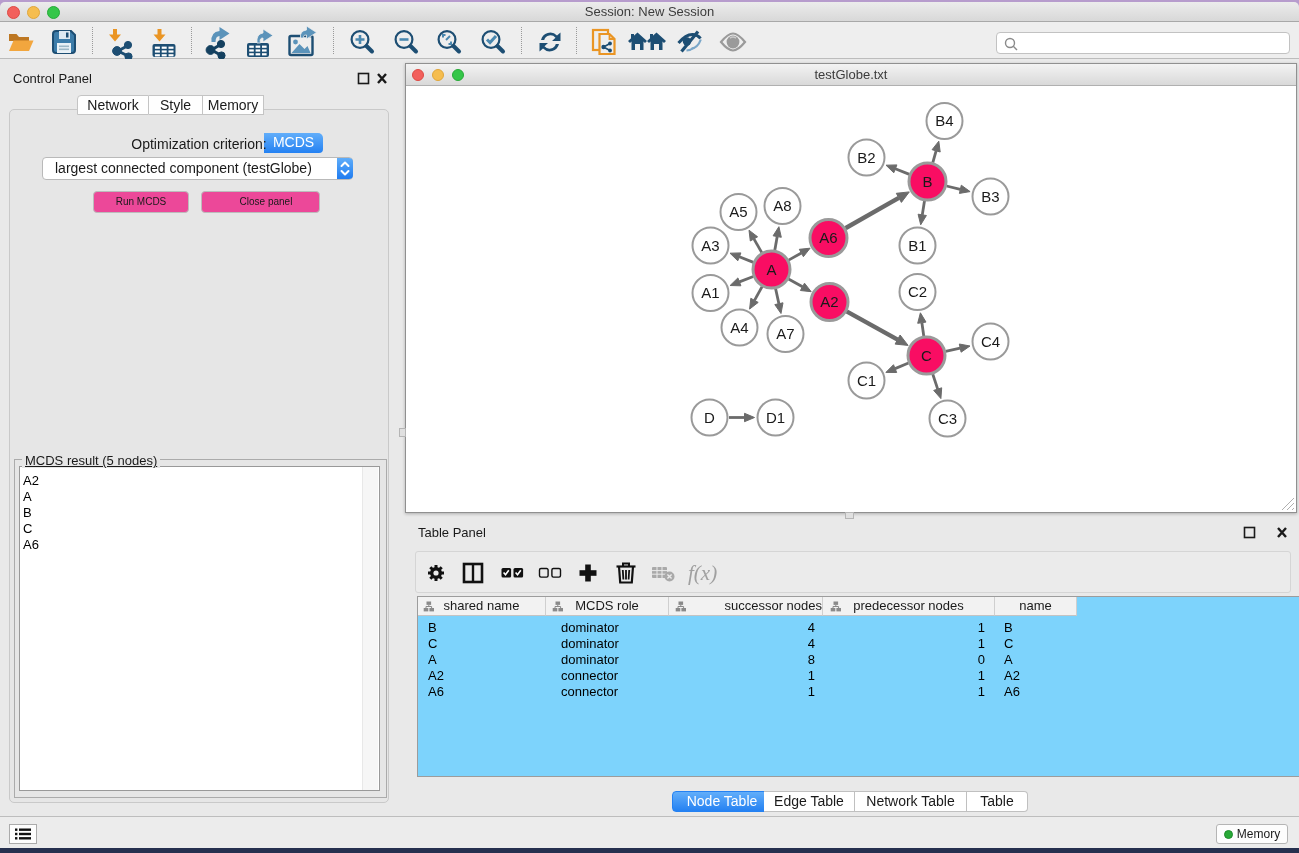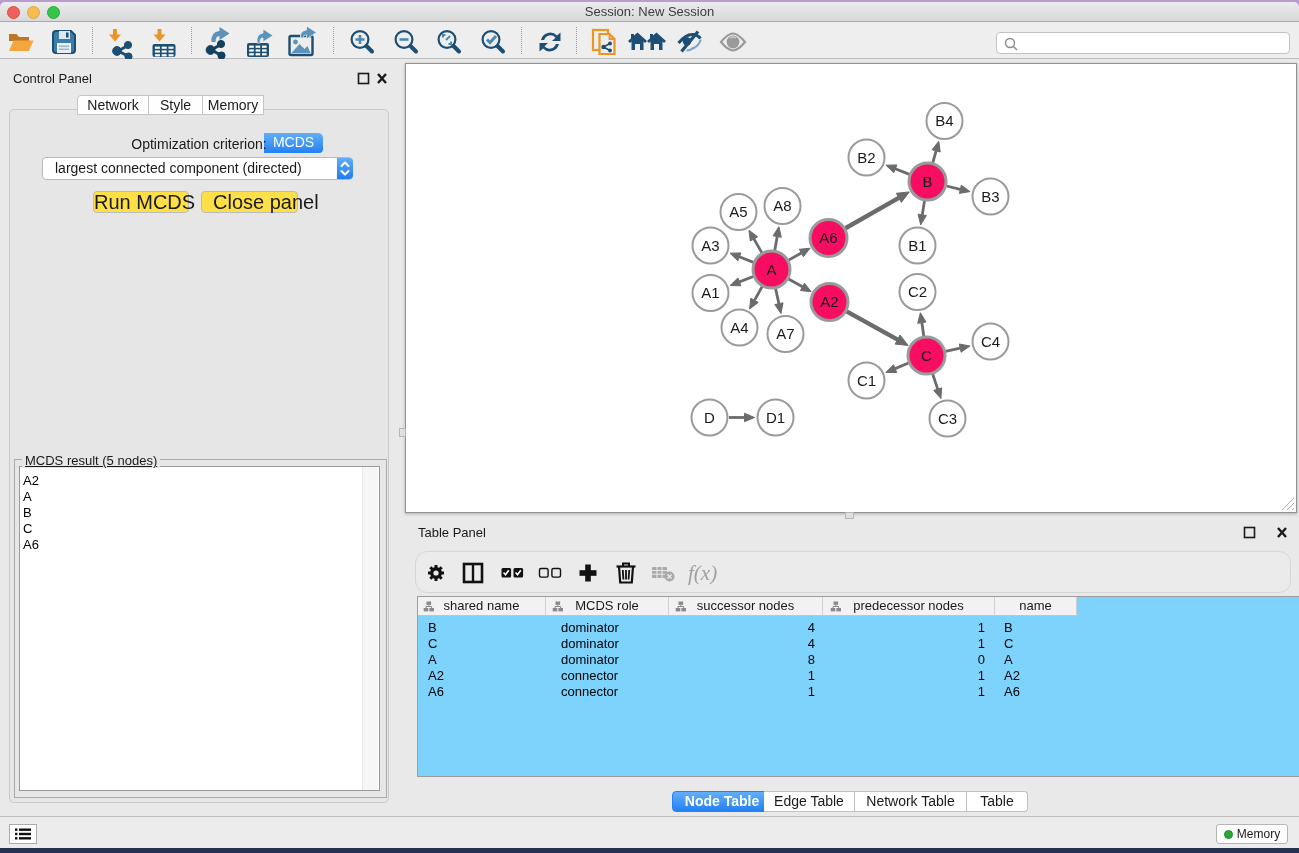--- a/index.html
+++ b/index.html
@@ -25,46 +25,46 @@
 #tab-style { left:149px; width:54px; border-left:none; }
 #tab-select { left:203px; width:61px; border-left:none; }
 #tab-mcds { left:264px; width:59px; border:none; border-radius:0 5px 4px 0;
   background:linear-gradient(#62aefa,#2481f2); color:#fff;margin-top:38px; }
 #opt-label { left:10px; top:136px; width:378px; text-align:center; font-size:14px; color:#1a1a1a; }
 #opt-select { left:42px; top:157px; width:311px; height:23px; background:#fff;
   border:1px solid #b9b9b9; border-radius:4px; font-size:14px; color:#1a1a1a;
   line-height:21px; padding-left:12px; }
 #opt-stepper { left:337px; top:158px; width:16px; height:21px; border-radius:0 4px 4px 0;
   background:linear-gradient(#5fadfa,#1f7cf0); }
-.btn { position:absolute; height:22px; background:#fde047; border:1px solid #bcbcbc;
-  border-radius:4px; font-size:20px; color:#1a1a1a; text-align:center; line-height:20px; white-space:nowrap; }
+.btn { position:absolute; height:22px; background:#ec4899; border:1px solid #bcbcbc;
+  border-radius:4px; font-size:10px; color:#1a1a1a; text-align:center; line-height:20px; white-space:nowrap; }
 #btn-run { left:93px; top:191px; width:96px; }
-#btn-close { left:201px; top:191px; width:97px;padding-left:11px; }
+#btn-close { left:201px; top:191px; width:119px;padding-left:11px; }
 #fieldset { left:14px; top:459px; width:373px; height:339px; border:1px solid #ababab; }
 #fieldlegend { left:22px; top:453px; background:#e6e6e6; padding:0 3px; font-size:13px; color:#1a1a1a;text-decoration:underline; }
 #mcdslist { left:19px; top:466px; width:361px; height:325px; background:#fff; border:1px solid #999;
   font-size:13px; color:#000; line-height:16px; padding:6px 0 0 3px; }
 #mcdsscroll { left:362px; top:467px; width:16px; height:323px; background:#f6f6f6; border-left:1px solid #e8e8e8; }
 
 #netwin { left:405px; top:63px; width:892px; height:450px; background:#fff;
   border:1px solid #909090; box-shadow:0 1px 3px rgba(0,0,0,.25); }
 #nettitle { left:0; top:0; width:100%; height:22px; background:linear-gradient(#f3f3f3,#d9d9d9);
   border-bottom:1px solid #b0b0b0; text-align:center; font-size:13px; color:#3c3c3c; line-height:21px; }
 
 #tp-title { left:418px; top:525px; font-size:13px; color:#1a1a1a; }
 #tp-toolbar { left:415px; top:551px; width:876px; height:42px; background:#ebebeb;
-  border:1px solid #d5d5d5; border-radius:12px; }
+  border:1px solid #d5d5d5; border-radius:3px; }
 #tbl { left:417px; top:596px; width:1029px; height:181px; background:#7dd3fc; border:1px solid #9c9c9c; }
 .th { position:absolute; top:0; height:19px; background:#f2f2f2; border-right:1px solid #cfcfcf;
   border-bottom:1px solid #c4c4c4; font-size:13px; color:#1a1a1a; text-align:center; line-height:18px; }
 .td { position:absolute; font-size:13px; color:#000; height:16px; line-height:16px; }
 .bottomtab { position:absolute; top:791px; height:21px; background:#fff; border:1px solid #c0c0c0;
   font-size:14px; color:#1a1a1a; text-align:center; line-height:19px; }
 #bt1 { left:672px; width:100px; border-radius:4px 0 0 4px; background:linear-gradient(#62aefa,#2481f2);
-  color:#fff; border-color:#2481f2;font-weight:bold; }
+  color:#fff; border-color:#2481f2; }
 #bt2 { left:764px; width:91px; border-left:none; }
 #bt3 { left:855px; width:112px; border-left:none; }
 #bt4 { left:967px; width:61px; border-left:none; border-radius:0 4px 4px 0; }
 
 #statusbar { left:0; top:816px; width:1299px; height:32px; background:#ececec; border-top:1px solid #bdbdbd; }
 #listbtn { left:9px; top:824px; width:28px; height:20px; background:#fdfdfd; border:1px solid #ababab; }
 #membtn { left:1216px; top:824px; width:72px; height:20px; background:#fdfdfd; border:1px solid #b5b5b5;
   border-radius:3px; font-size:12px; color:#1a1a1a; line-height:18px; text-align:center; }
 .divgrip { position:absolute; background:#e0e0e0; border:1px solid #b5b5b5; }
 </style>
@@ -237,35 +237,40 @@
 <svg class="abs" style="left:357px;top:72px;" width="32" height="13" viewBox="0 0 32 13">
   <rect x="1.5" y="1.5" width="10" height="10" fill="none" stroke="#1a1a1a" stroke-width="1.6"></rect>
   <path d="M21,2 L29,11 M29,2 L21,11" stroke="#1a1a1a" stroke-width="2.4"></path>
 </svg>
 <div class="abs" id="cp-panel"></div>
 <div class="tab" id="tab-net">Network</div>
 <div class="tab" id="tab-style">Style</div>
 <div class="tab" id="tab-select">Memory</div>
 <div class="tab" id="tab-mcds">MCDS</div>
 <div class="abs" id="opt-label">Optimization criterion:</div>
-<div class="abs" id="opt-select">largest connected component (directed)</div>
+<div class="abs" id="opt-select">largest connected component (testGlobe)</div>
 <div class="abs" id="opt-stepper">
   <svg width="16" height="21" viewBox="0 0 16 21">
     <path d="M4.5,8 L8,4.5 L11.5,8" fill="none" stroke="#fff" stroke-width="2" stroke-linecap="round" stroke-linejoin="round"></path>
     <path d="M4.5,13 L8,16.5 L11.5,13" fill="none" stroke="#fff" stroke-width="2" stroke-linecap="round" stroke-linejoin="round"></path>
   </svg>
 </div>
 <div class="btn" id="btn-run">Run MCDS</div>
 <div class="btn" id="btn-close">Close panel</div>
 <div class="abs" id="fieldset"></div>
 <div class="abs" id="mcdslist">A2<br>A<br>B<br>C<br>A6</div>
 <div class="abs" id="mcdsscroll"></div>
 <div class="abs" id="fieldlegend">MCDS result (5 nodes)</div>
 
 <div class="abs" id="netwin">
+  <div class="abs" id="nettitle">testGlobe.txt
+    <div class="tl" style="left:6px;top:4.5px;width:12px;height:12px;background:#f2605c;border:1px solid #dd4a44;"></div>
+    <div class="tl" style="left:26px;top:4.5px;width:12px;height:12px;background:#f5bd4f;border:1px solid #e0a63a;"></div>
+    <div class="tl" style="left:46px;top:4.5px;width:12px;height:12px;background:#35c649;border:1px solid #27aa38;"></div>
+  </div>
   <svg class="abs" style="left:0;top:22px;" width="890" height="426" viewBox="0 0 890 426" font-family="Liberation Sans, sans-serif">
   <g stroke="#6b6b6b" fill="#6b6b6b">
 <line x1="347.3" y1="190.5" x2="333.4" y2="195.9" stroke-width="2.8"></line>
 <polygon points="324.1,199.5 331.9,191.9 334.9,199.8"></polygon>
 <line x1="347.4" y1="176.4" x2="333.3" y2="170.8" stroke-width="2.8"></line>
 <polygon points="324.0,167.2 334.9,166.9 331.8,174.8"></polygon>
 <line x1="356.1" y1="200.6" x2="348.5" y2="214.4" stroke-width="2.8"></line>
 <polygon points="343.6,223.1 344.8,212.3 352.2,216.4"></polygon>
 <line x1="355.8" y1="166.6" x2="347.9" y2="152.9" stroke-width="2.8"></line>
 <polygon points="343.0,144.2 351.6,150.8 344.3,155.0"></polygon>
@@ -413,21 +418,21 @@
   <path d="M4.4,1.4 L8.6,5.6 M8.6,1.4 L4.4,5.6" stroke="#ebebeb" stroke-width="1.4"></path>
 </g>
 
 <text x="272" y="28" font-family="Liberation Serif, serif" font-style="italic" font-size="21" fill="#a0a0a0">f(x)</text>
 </svg>
 
 </div>
 <div class="abs" id="tbl">
   <div class="th" style="left:0;width:128px;">shared name</div>
   <div class="th" style="left:128px;width:123px;">MCDS role</div>
-  <div class="th" style="left:251px;width:154px;">successor nodes</div>
+  <div class="th" style="left:251px;width:154px;text-align:right;">successor nodes</div>
   <div class="th" style="left:405px;width:172px;">predecessor nodes</div>
   <div class="th" style="left:577px;width:82px;">name</div>
   <svg class="abs" style="left:0;top:0" width="873" height="19" viewBox="0 0 873 19">
 <defs>
 <g id="orgch">
   <rect x="-5.5" y="-5.5" width="4.6" height="3.4" fill="#8a8a8a"></rect>
   <rect x="-8.3" y="1" width="4.6" height="3.4" fill="#8a8a8a"></rect>
   <rect x="-2.6" y="1" width="4.6" height="3.4" fill="#8a8a8a"></rect>
   <path d="M-3.2,-2 L-3.2,-0.5 M-6,-0.5 L-0.4,-0.5 M-6,-0.5 L-6,1 M-0.4,-0.5 L-0.4,1" stroke="#8a8a8a" stroke-width="1" fill="none"></path>
 </g>

